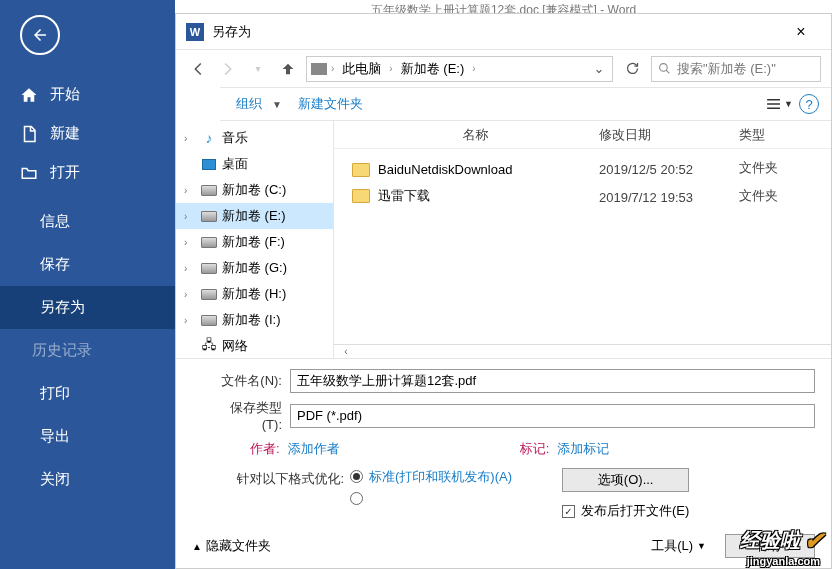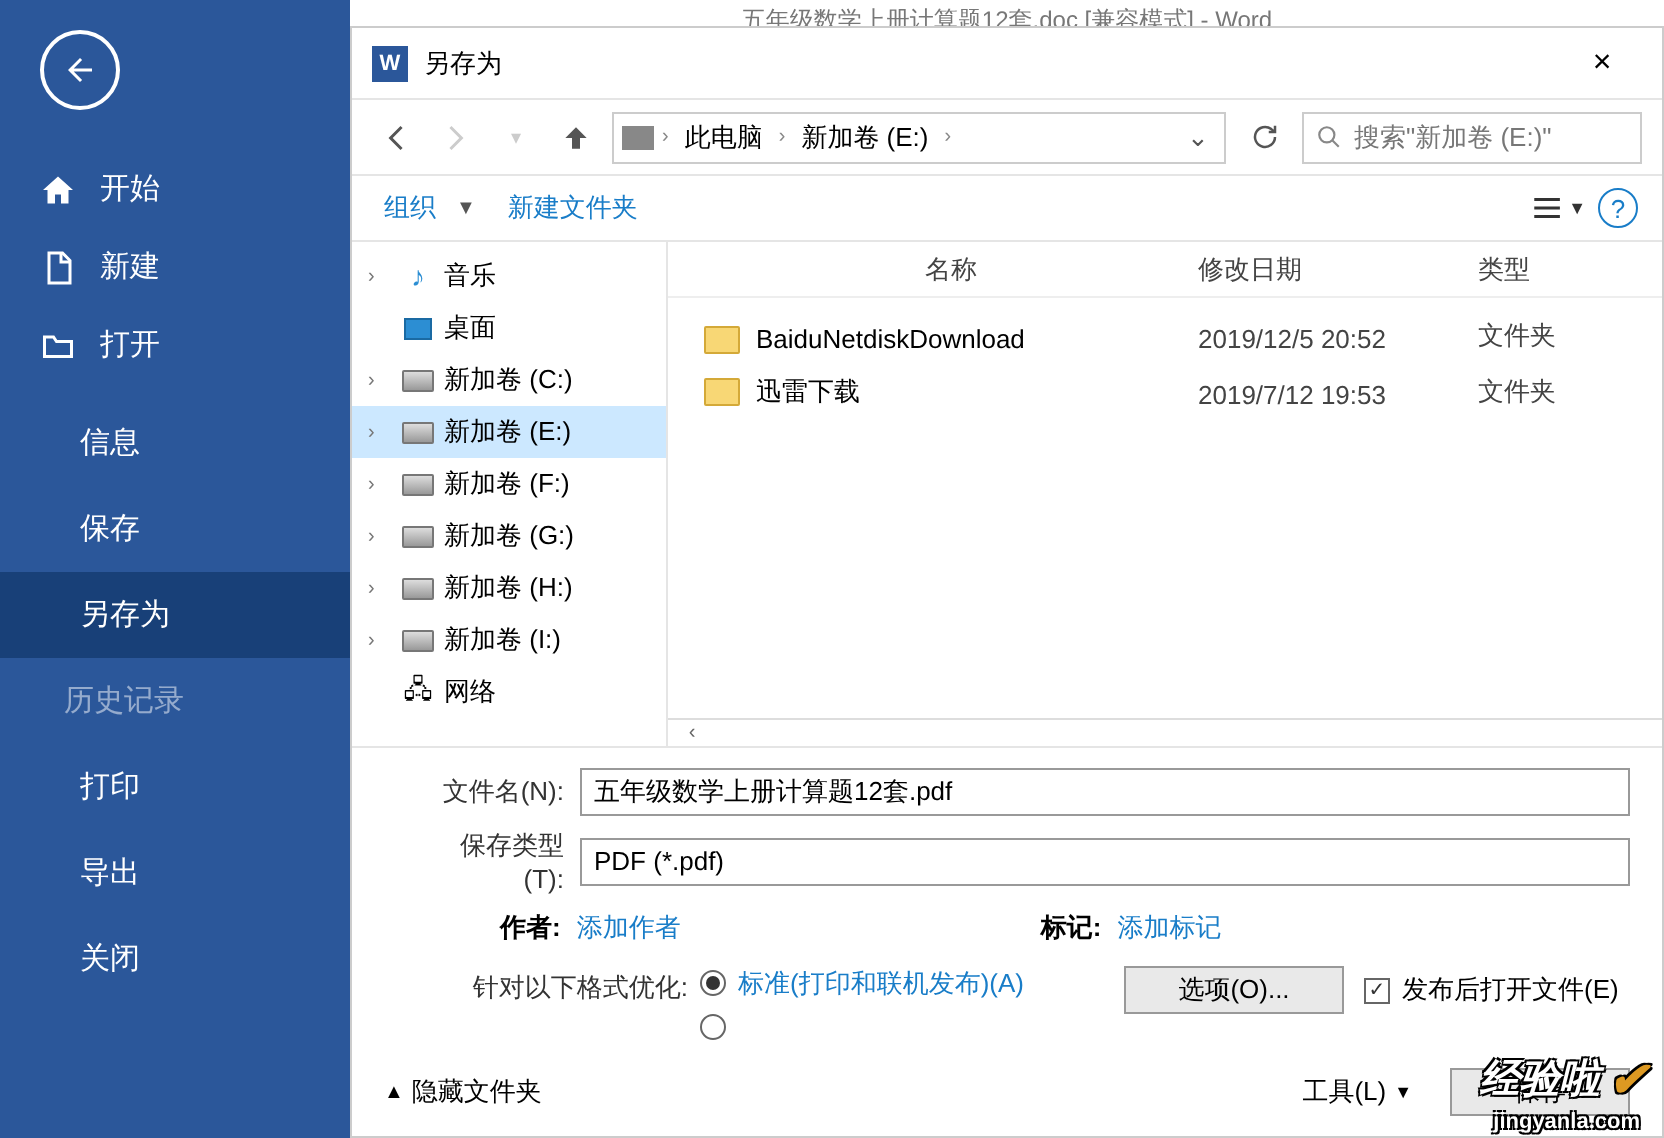--- a/index.html
+++ b/index.html
@@ -31,21 +31,21 @@
 .nav-arrow.disabled { color: #ccc; }
 .addr-bar { flex: 1; height: 26px; border: 1px solid #ccc; display: flex; align-items: center; padding: 0 4px; gap: 4px; font-size: 13px; }
 .addr-bar .drive-ic { width: 16px; height: 12px; background: #888; }
 .addr-bar .crumb { padding: 0 4px; cursor: pointer; }
 .addr-bar .sep { color: #888; font-size: 10px; }
 .addr-bar .spacer { flex: 1; }
 .addr-drop { width: 18px; text-align: center; color: #555; cursor: pointer; }
 .refresh-btn { width: 26px; height: 26px; display: flex; align-items: center; justify-content: center; cursor: pointer; }
 .search-box { width: 170px; height: 26px; border: 1px solid #ccc; display: flex; align-items: center; padding: 0 6px; gap: 6px; color: #777; font-size: 13px; }
 
-.dlg-toolbar { height: 34px; border-top: 1px solid #e5e5e5; border-bottom: 1px solid #e5e5e5; display: flex; align-items: center; padding: 0 12px; gap: 6px; font-size: 13px; }
+.dlg-toolbar { height: 34px; border-top: 1px solid #e5e5e5; border-bottom: 1px solid #e5e5e5; display: flex; align-items: center; padding: 0 12px; gap: 6px; font-size: 13px; margin-left: 44px; }
 .tb-link { color: #197dc8; cursor: pointer; padding: 2px 4px; }
 .tb-sep { color: #ccc; }
 .tb-spacer { flex: 1; }
 .tb-icon { width: 28px; height: 24px; display: flex; align-items: center; justify-content: center; cursor: pointer; color: #333; }
 .tb-icon.help { color: #197dc8; border: 1px solid #197dc8; border-radius: 50%; width: 20px; height: 20px; font-size: 13px; }
 
 .dlg-body { flex: 1; display: flex; min-height: 0; }
 .tree { width: 158px; border-right: 1px solid #e5e5e5; overflow: hidden; padding: 4px 0; }
 .tree-item { display: flex; align-items: center; height: 26px; font-size: 13px; padding-left: 8px; gap: 4px; cursor: pointer; }
 .tree-item .exp { width: 12px; color: #777; font-size: 10px; }
@@ -67,31 +67,31 @@
 .fr-type { flex: 1; color: #444; }
 .file-scroll-hint { height: 14px; border-top: 1px solid #ddd; display: flex; align-items: center; font-size: 10px; color: #666; padding-left: 4px; }
 .file-scroll-left { width: 16px; text-align: center; }
 
 .dlg-bottom { border-top: 1px solid #e5e5e5; padding: 10px 16px 8px 40px; font-size: 13px; }
 .form-row { display: flex; align-items: center; margin-bottom: 6px; }
 .form-label { width: 66px; text-align: right; margin-right: 8px; color: #333; }
 .form-input { flex: 1; height: 24px; border: 1px solid #999; padding: 0 6px; font-size: 13px; }
 .meta-row { display: flex; align-items: center; margin: 8px 0 10px 0; gap: 60px; }
 .meta-item { display: flex; gap: 8px; }
-.meta-label { color: #000000; font-weight: bold; }
+.meta-label { color: #be185d; }
 .meta-link { color: #197dc8; cursor: pointer; }
 .opt-section { display: flex; align-items: flex-start; }
 .opt-left { display: flex; align-items: flex-start; gap: 6px; }
 .opt-label { width: 128px; text-align: right; color: #333; padding-top: 2px; }
 .radio-group { display: flex; flex-direction: column; gap: 4px; }
 .radio-line { display: flex; align-items: flex-start; gap: 6px; }
 .radio-circle { width: 13px; height: 13px; border: 1px solid #666; border-radius: 50%; margin-top: 2px; display: flex; align-items: center; justify-content: center; flex-shrink: 0; }
 .radio-circle.checked::after { content: ''; width: 7px; height: 7px; background: #333; border-radius: 50%; }
 .radio-text { color: #197dc8; cursor: pointer; max-width: 150px; }
-.opt-right { margin-left: 50px; display: flex; flex-direction: row; gap: 10px; }
+.opt-right { margin-left: 50px; display: flex; flex-direction: column; gap: 10px; }
 .btn { min-width: 110px; height: 24px; border: 1px solid #999; background: #e9e9e9; font-size: 13px; cursor: pointer; display: flex; align-items: center; justify-content: center; }
 .check-line { display: flex; align-items: center; gap: 6px; }
 .checkbox { width: 13px; height: 13px; border: 1px solid #666; display: flex; align-items: center; justify-content: center; font-size: 10px; color: #333; }
 
 .dlg-footer { display: flex; align-items: center; padding: 6px 16px 10px 16px; gap: 10px; }
 .hide-folders { display: flex; align-items: center; gap: 4px; font-size: 13px; cursor: pointer; }
 .hide-folders .chev { font-size: 10px; }
 .footer-spacer { flex: 1; }
 .tools-btn { display: flex; align-items: center; gap: 4px; height: 24px; padding: 0 8px; font-size: 13px; cursor: pointer; border: 1px solid transparent; }
 .save-btn { min-width: 90px; height: 24px; border: 1px solid #999; background: #e9e9e9; font-size: 13px; cursor: pointer; display: flex; align-items: center; justify-content: center; }

